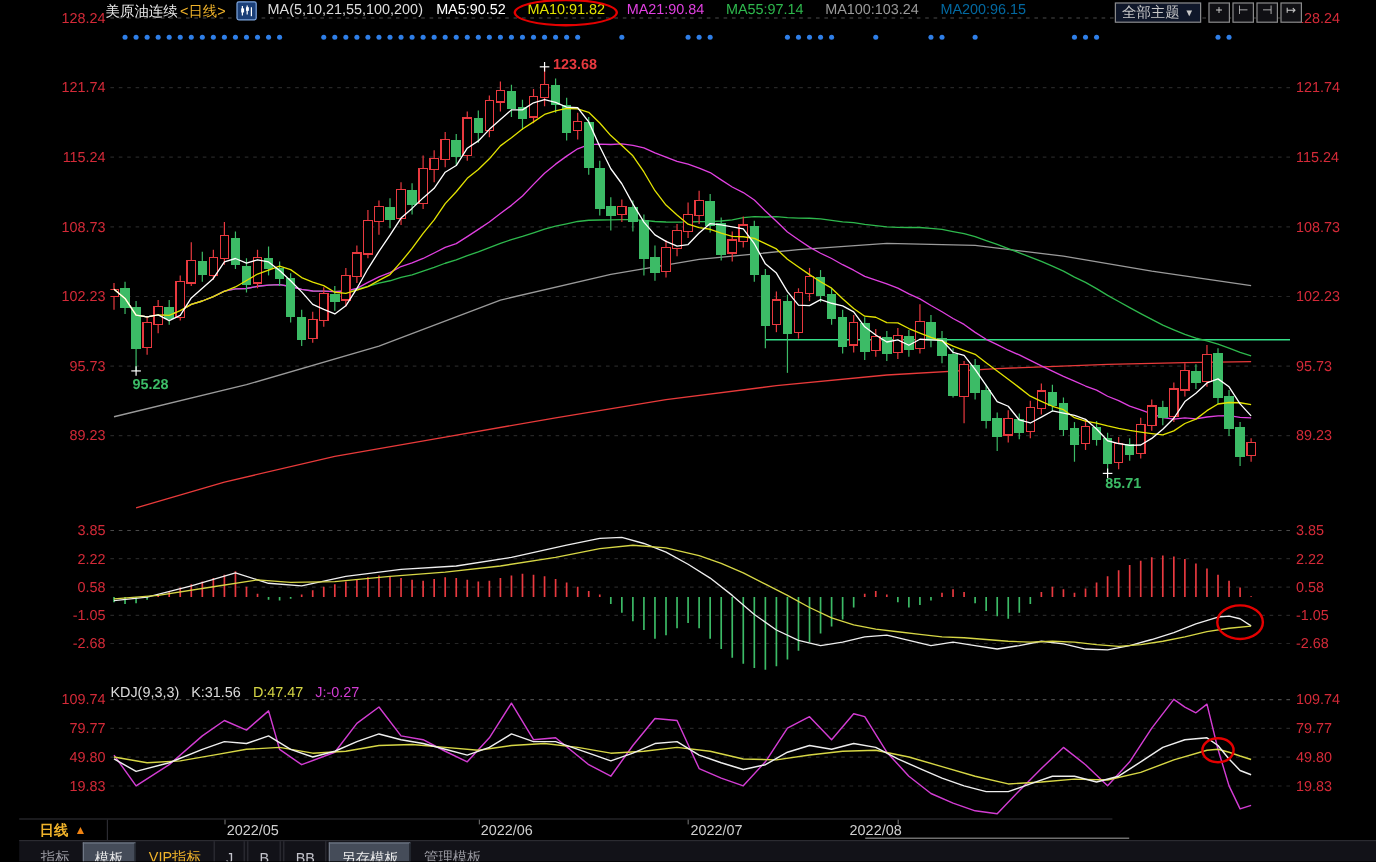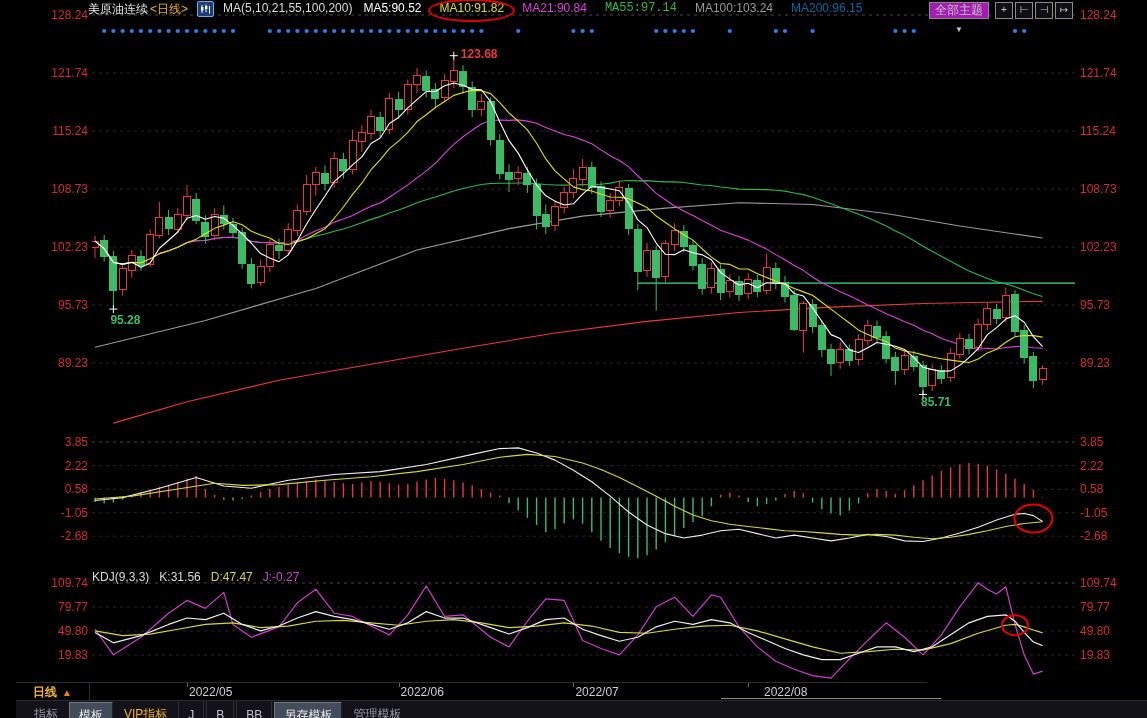--- a/index.html
+++ b/index.html
@@ -18,21 +18,21 @@
   .per{color:#f0b32a;}
   .kicon{width:15px;height:14px;background:#1b3f77;border:1px solid #7fa7e0;border-radius:2px;
          display:inline-flex;align-items:center;justify-content:center;}
   .masets{color:#dcdcdc;}
   .maval{position:relative;padding:0 2px;}
   .ring{position:absolute;left:-9px;right:-9px;top:-2px;bottom:-1px;border:2px solid #e40000;
         border-radius:50%;pointer-events:none;}
   
   .tr{position:absolute;left:929px;top:2px;height:17px;display:flex;align-items:center;gap:4px;z-index:4;}
   .theme-btn{border:1px solid #8a8a8a;color:#c8c8c8;font-size:12px;height:15px;line-height:15px;
-             padding:0 5px;display:flex;align-items:center;gap:4px;cursor:pointer;background:#a21caf;flex-direction:column;}
+             padding:0 5px;display:flex;align-items:center;gap:4px;cursor:pointer;background:#0f172a;}
   .tool-btn{width:16px;height:15px;border:1px solid #8a8a8a;color:#c8c8c8;font-size:10px;line-height:14px;
             text-align:center;cursor:pointer;background:#101014;margin-left:2px;}
   
   .ind-hdr{position:absolute;left:92px;display:flex;gap:10px;font-size:12px;z-index:4;white-space:nowrap;}
   
   .daterow{position:absolute;left:16px;top:682px;width:911px;height:18px;background:#000;
            border-top:1px solid #2b2b31;z-index:4;}
   .period-cell{position:absolute;left:0;top:0;width:74px;height:18px;border-right:1px solid #2b2b31;
                display:flex;align-items:center;gap:5px;padding-left:17px;box-sizing:border-box;cursor:pointer;}
   .period-cell .plabel{color:#f0b32a;font-size:12px;font-weight:bold;}
@@ -525,21 +525,21 @@
         <line x1="6" y1="0.5" x2="6" y2="8" stroke="#fff" stroke-width="1"></line>
         <rect x="5" y="2" width="2.4" height="3" fill="#fff"></rect>
         <line x1="9.5" y1="2" x2="9.5" y2="9.5" stroke="#fff" stroke-width="1"></line>
       </svg>
     </span>
     <span class="masets">MA(5,10,21,55,100,200)</span>
     <span id="ma-values" style="display:flex;gap:14px;">
         <span class="maval" style="color: rgb(255, 255, 255);">MA5:90.52</span>
         <span class="maval" style="color: rgb(226, 226, 0);">MA10:91.82<span class="ring"></span></span>
         <span class="maval" style="color: rgb(224, 64, 224);">MA21:90.84</span>
-        <span class="maval" style="color: rgb(46, 184, 77); font-family: Liberation Mono, monospace;">MA55:97.14</span>
+        <span class="maval" style="color: rgb(46, 184, 77);">MA55:97.14</span>
         <span class="maval" style="color: rgb(154, 154, 154);">MA100:103.24</span>
         <span class="maval" style="color: #0369a1;">MA200:96.15</span>
       </span>
   </div>
 
   <div class="tr">
     <div class="theme-btn">
       <span>全部主题</span>
       <span style="font-size:8px;">▼</span>
     </div>
@@ -564,21 +564,21 @@
       <span class="plabel">日线</span>
       <span class="parrow">▲</span>
     </div>
   <span class="dtick" style="left: 171px;"></span>
       <span class="dlab" style="left: 173px;">2022/05</span>
       <span class="dtick" style="left: 382.6px;"></span>
       <span class="dlab" style="left: 384.6px;">2022/06</span>
       <span class="dtick" style="left: 557.4px;"></span>
       <span class="dlab" style="left: 559.4px;">2022/07</span>
       <span class="dtick" style="left: 732.2px;"></span>
-      <span class="dlab" style="left: 748px; text-align: right;">2022/08</span>
+      <span class="dlab" style="left: 692px; text-align: right;">2022/08</span>
       <div class="scrollline" style="left: 704.6px; width: 220.8px;"></div>
     </div>
 
   <div class="tabrow" id="tabrow">
       <div class="tab plain">指标</div>
       <div class="tab raised">模板</div>
       <div class="tab vip">VIP指标</div>
       <div class="tab cell">J</div>
       <div class="tab cell">B</div>
       <div class="tab cell">BB</div>

